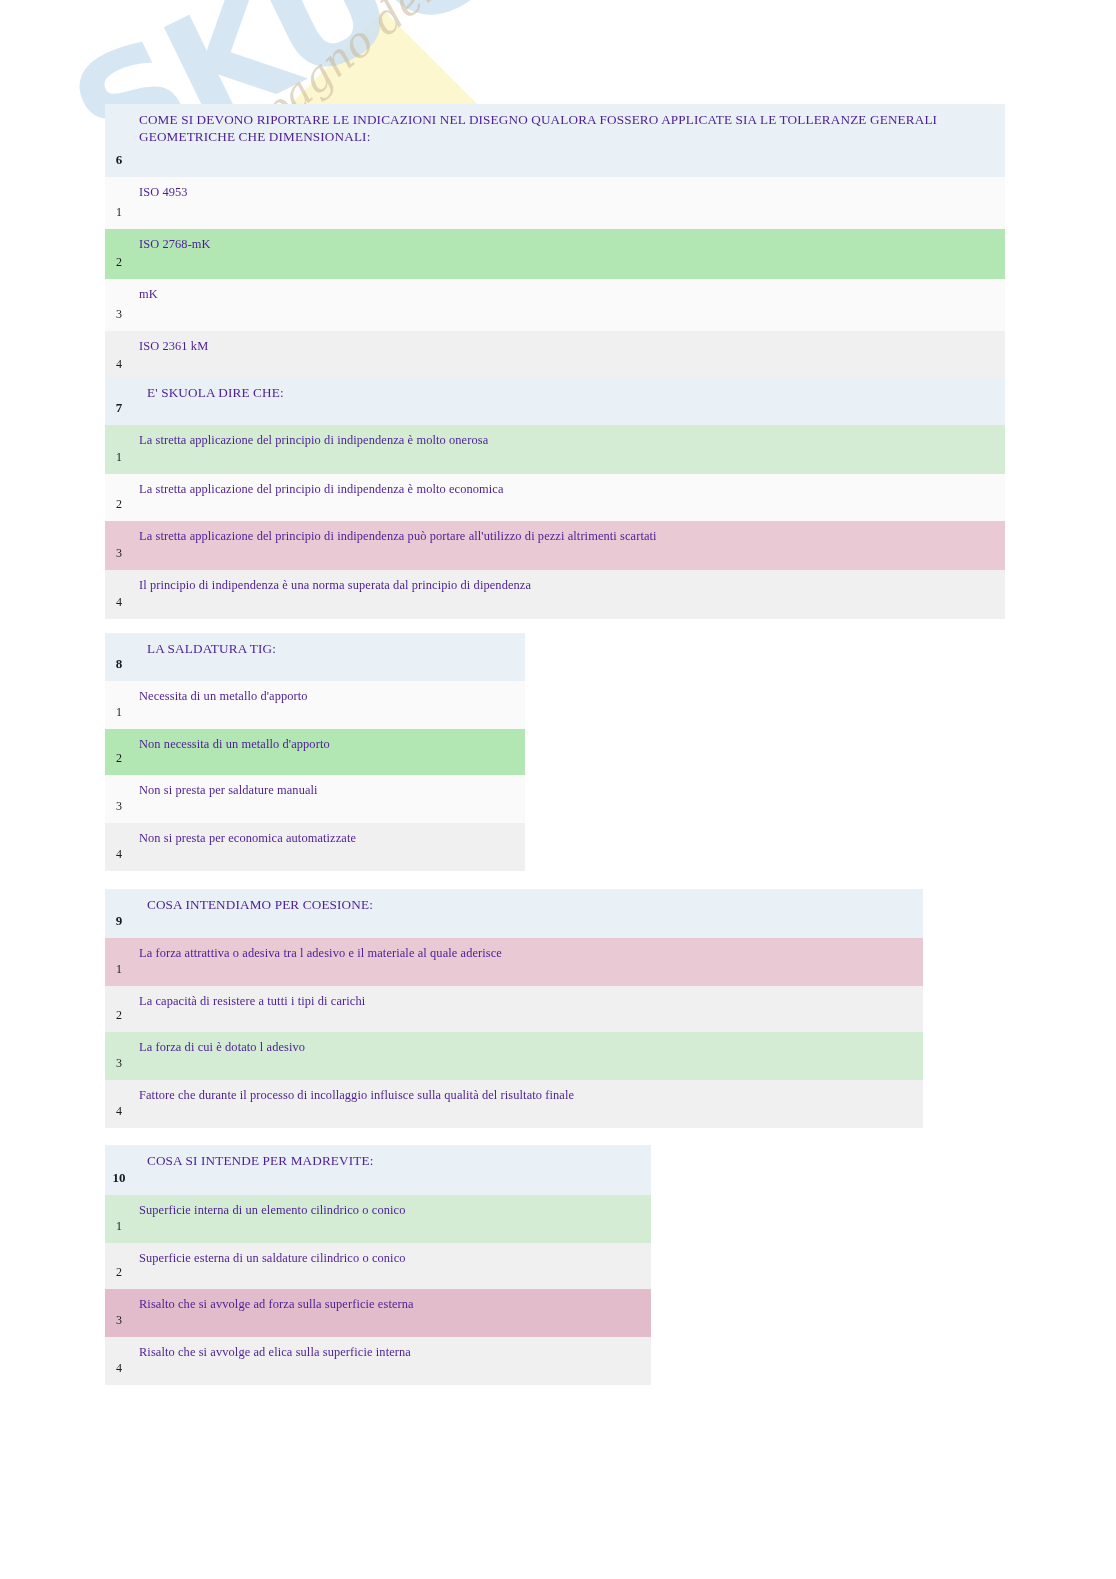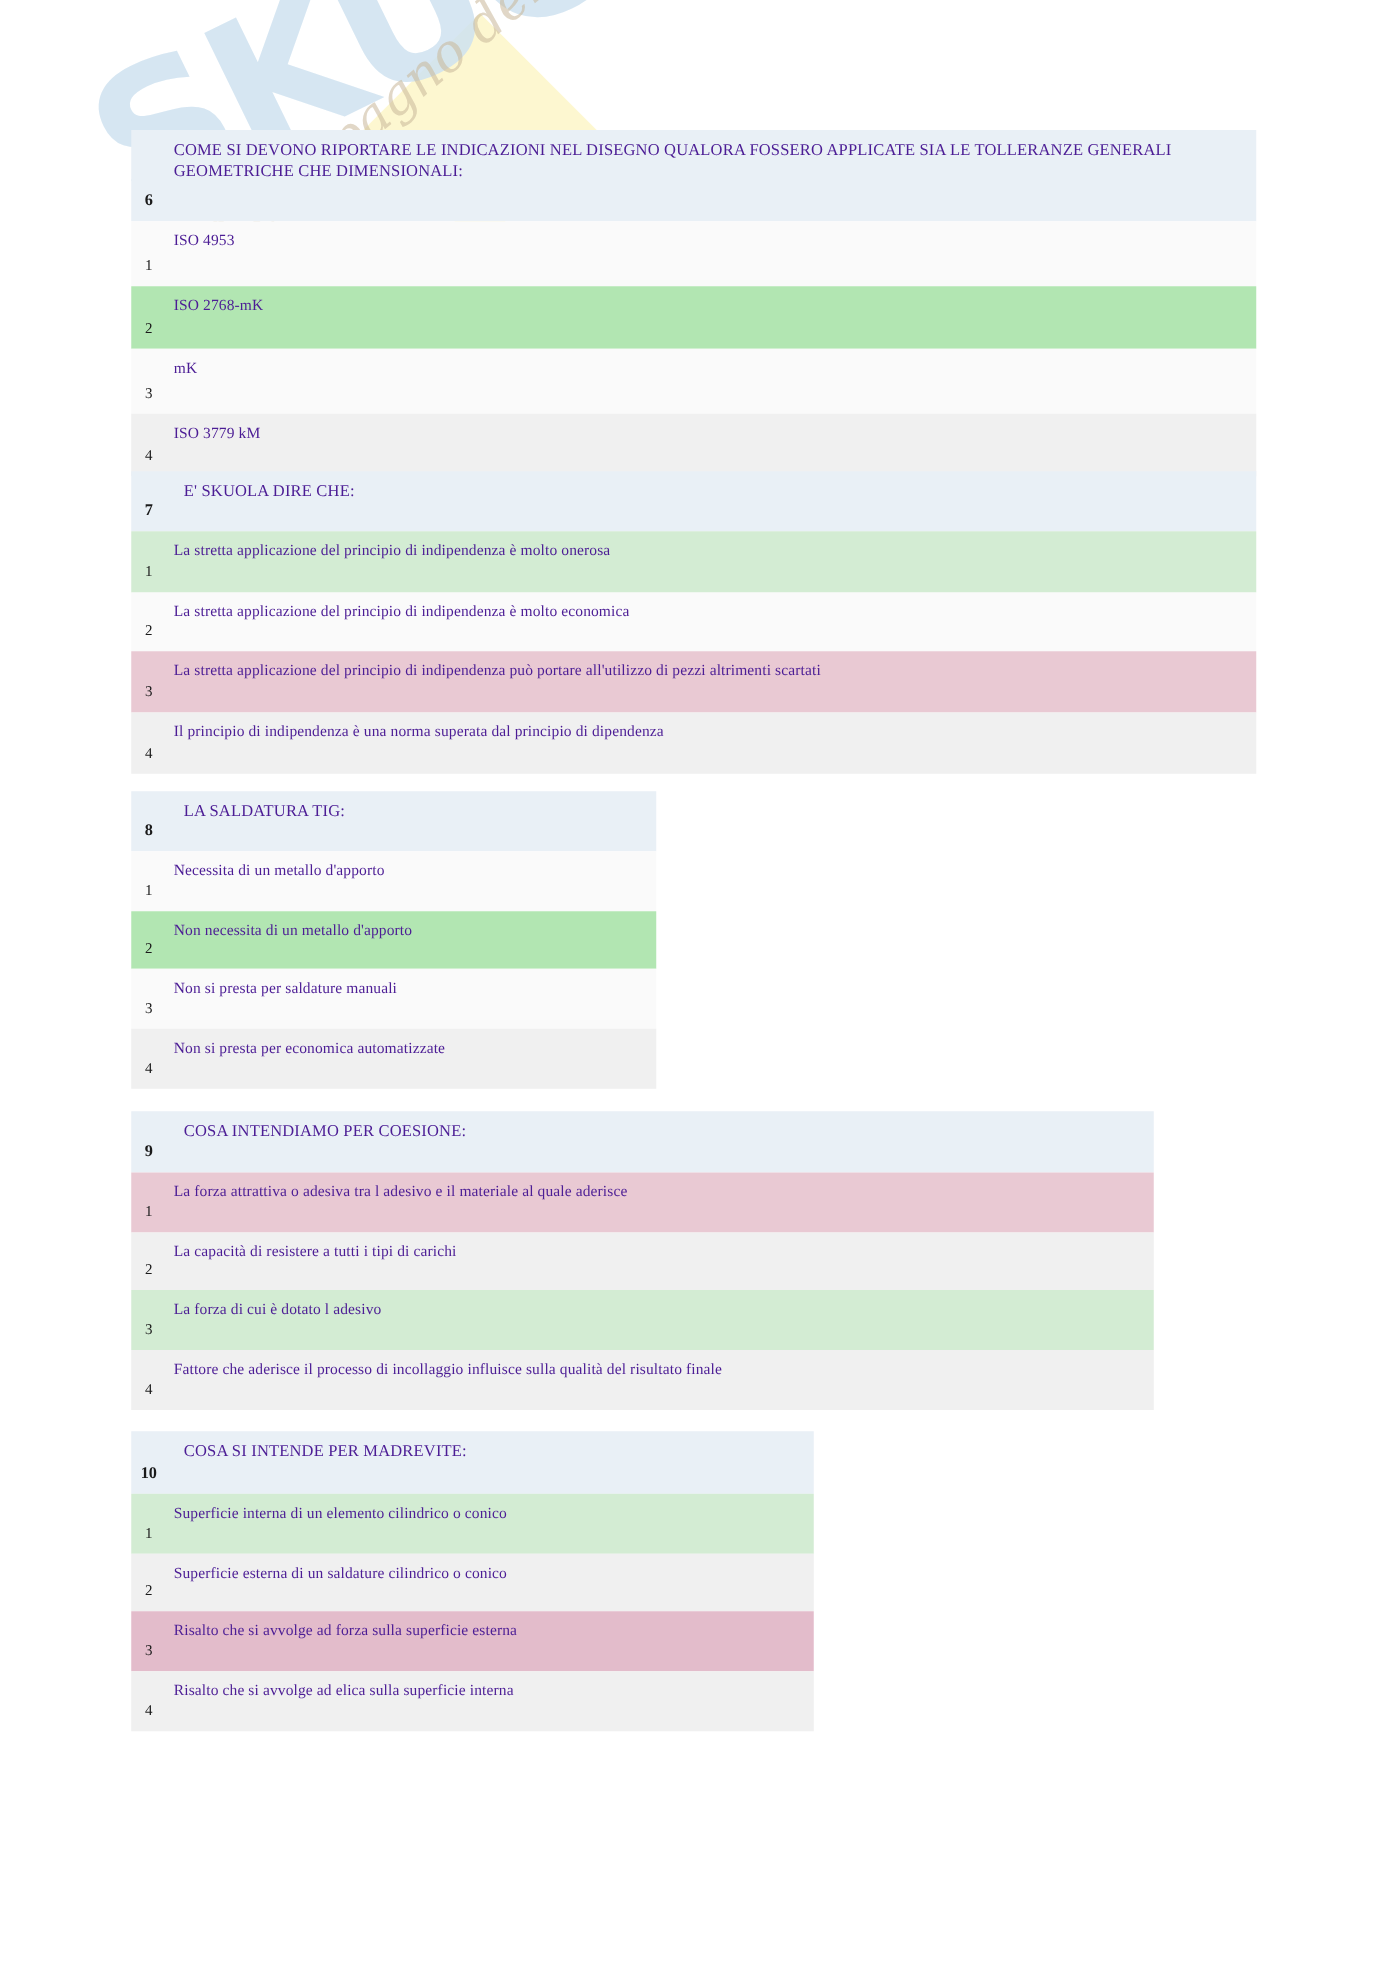--- a/index.html
+++ b/index.html
@@ -144,21 +144,21 @@
       <div class="qrow bg-green" style="height: 50px;">
         <div class="qnum">2</div>
         <div class="qtext">ISO 2768-mK</div>
       </div>
       <div class="qrow bg-plain" style="height: 52px;">
         <div class="qnum">3</div>
         <div class="qtext">mK</div>
       </div>
       <div class="qrow bg-alt" style="height: 50px;">
         <div class="qnum">4</div>
-        <div class="qtext">ISO 3779 kM</div>
+        <div class="qtext">ISO 2361 kM</div>
       </div>
     </div>
     <div class="qblock" style="top: 377px; width: 900px;">
       <div class="qrow head bg-head" style="height: 48px;">
         <div class="qnum">7</div>
         <div class="qtext">E' SKUOLA DIRE CHE:</div>
       </div>
       <div class="qrow bg-green-l" style="height: 49px;">
         <div class="qnum">1</div>
         <div class="qtext">La stretta applicazione del principio di indipendenza è molto onerosa</div>
@@ -210,21 +210,21 @@
       <div class="qrow bg-alt" style="height: 46px;">
         <div class="qnum">2</div>
         <div class="qtext">La capacità di resistere a tutti i tipi di carichi</div>
       </div>
       <div class="qrow bg-green-l" style="height: 48px;">
         <div class="qnum">3</div>
         <div class="qtext">La forza di cui è dotato l adesivo</div>
       </div>
       <div class="qrow bg-alt" style="height: 48px;">
         <div class="qnum">4</div>
-        <div class="qtext">Fattore che aderisce il processo di incollaggio influisce sulla qualità del risultato finale</div>
+        <div class="qtext">Fattore che durante il processo di incollaggio influisce sulla qualità del risultato finale</div>
       </div>
     </div>
     <div class="qblock" style="top: 1145px; width: 546px;">
       <div class="qrow head bg-head" style="height: 50px;">
         <div class="qnum">10</div>
         <div class="qtext">COSA SI INTENDE PER MADREVITE:</div>
       </div>
       <div class="qrow bg-green-l" style="height: 48px;">
         <div class="qnum">1</div>
         <div class="qtext">Superficie interna di un elemento cilindrico o conico</div>

